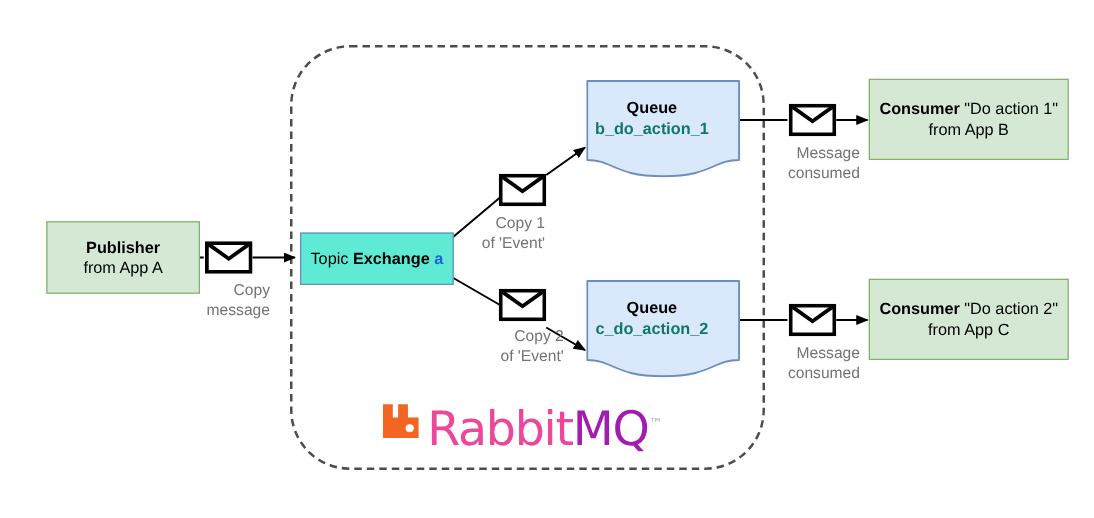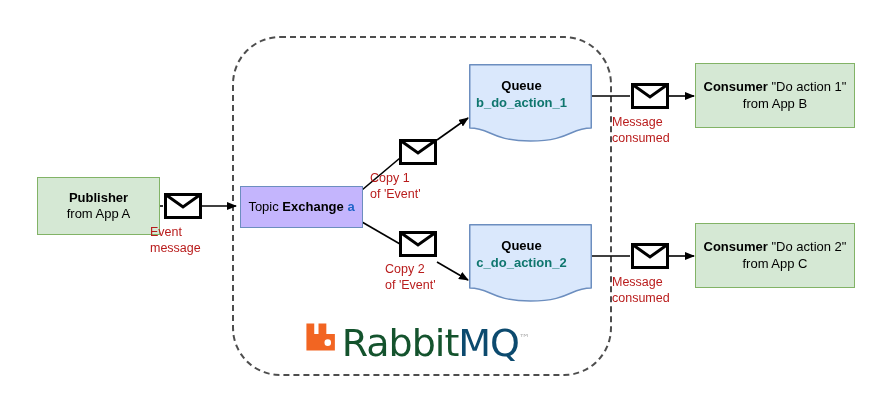--- a/index.html
+++ b/index.html
@@ -29,21 +29,21 @@
   }
   
   .box-green {
     background: #d5e8d4;
     border: 1px solid #82b366;
     color: #000000;
     font-size: 13px;
   }
   
   .box-blue {
-    background: #c4b5fd;
+    background: #5eead4;
     border: 1px solid #6c8ebf;
     color: #000000;
     font-size: 13px;
   }
   .bold { font-weight: bold; }
   .blue-text { color: #1f64c8; font-weight: bold; }
 
   
   .queue {
     position: absolute;
@@ -99,22 +99,22 @@
     position: absolute;
     width: 38px;
     height: 26px;
   }
   .envelope svg { display: block; width: 38px; height: 26px; }
 
   
   .caption {
     position: absolute;
     font-size: 12.5px;
-    color: #b91c1c;
-    text-align: left;
+    color: #737373;
+    text-align: right;
     line-height: 1.3;
     white-space: nowrap;
   }
 
   
   .logo {
     position: absolute;
     left: 305px;
     top: 316px;
     width: 225px;
@@ -123,22 +123,22 @@
     align-items: center;
   }
   .logo-mark { width: 46px; height: 42px; margin-right: 4px; }
   .logo-mark svg { display: block; }
   .logo-word {
     font-family: "DejaVu Sans", sans-serif;
     font-size: 38px;
     letter-spacing: -1px;
     line-height: 1;
   }
-  .logo-rabbit { color: #14532d; }
-  .logo-mq { color: #0c4a6e; }
+  .logo-rabbit { color: #ec4899; }
+  .logo-mq { color: #a21caf; }
   .logo-tm {
     color: #b3b3b3;
     font-size: 11px;
     vertical-align: super;
     letter-spacing: 0;
   }
 </style>
 </head>
 <body>
 
@@ -176,21 +176,21 @@
     </div>
   </div>
 
   <div class="envelope" style="left:164px; top:193px;">
     <svg viewBox="0 0 38 26" xmlns="http://www.w3.org/2000/svg">
       <rect x="1.5" y="1.5" width="35" height="23" fill="#ffffff" stroke="#000000" stroke-width="3"></rect>
       <path d="M1.5,1.5 L19,14 L36.5,1.5" fill="none" stroke="#000000" stroke-width="3"></path>
     </svg>
   </div>
   <div class="caption" style="left:150px; top:224px; width:66px;">
-    <span>Event</span><br>
+    <span>Copy</span><br>
     <span>message</span>
   </div>
 
   <div class="node box-blue" style="left:240px; top:186px; width:123px; height:42px;">
     <div>
       <span>Topic </span><span class="bold">Exchange</span>
       <span class="blue-text">a</span>
     </div>
   </div>
 

